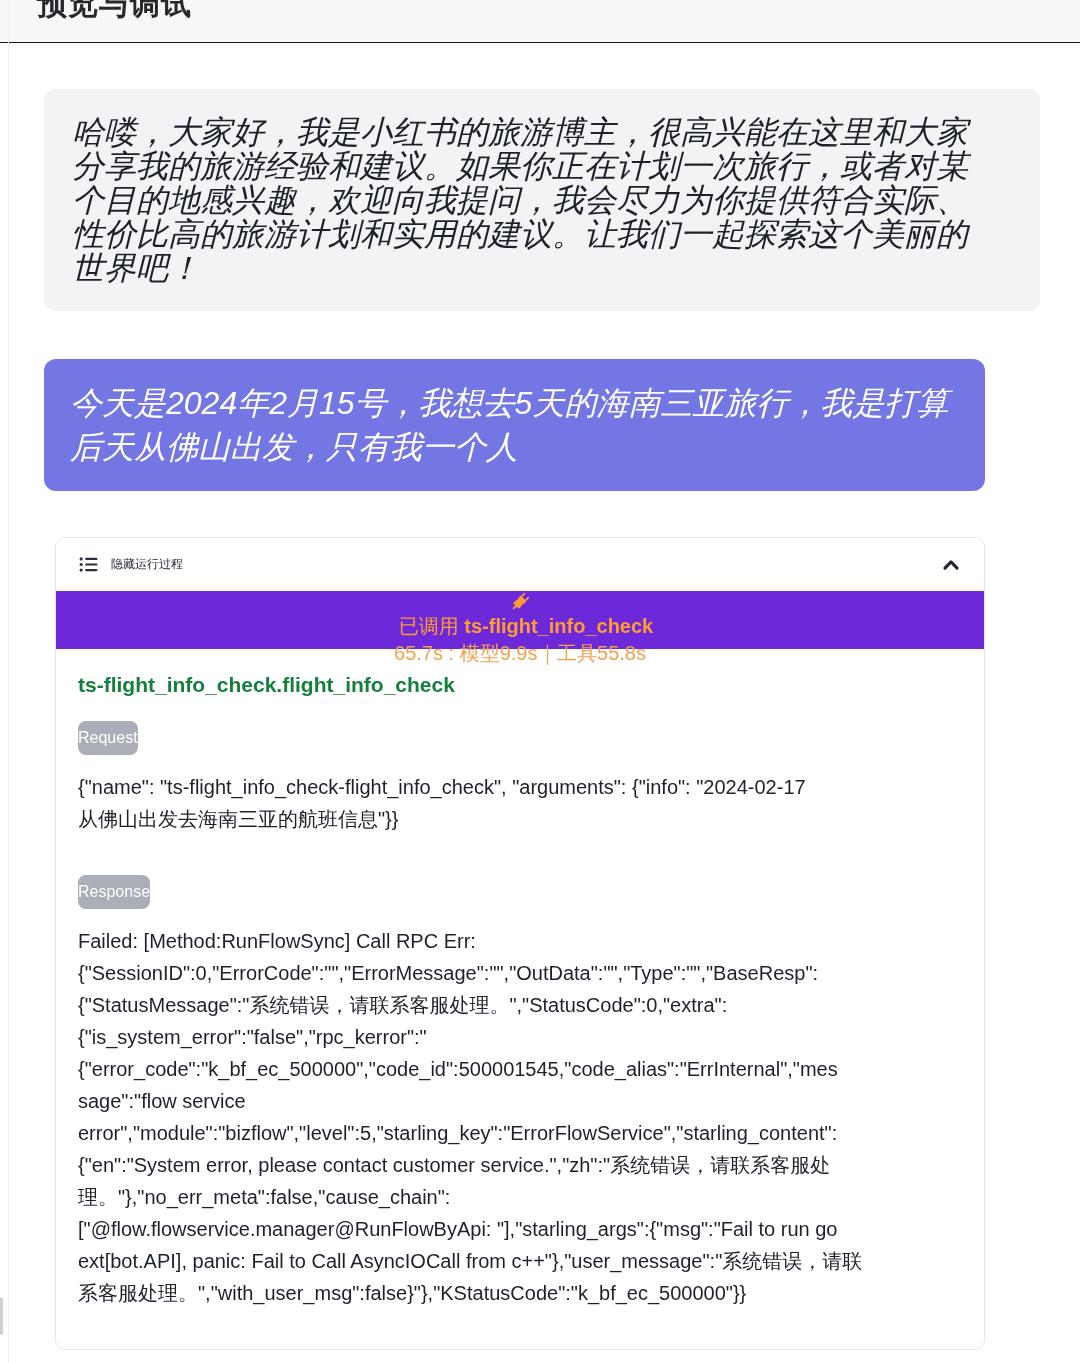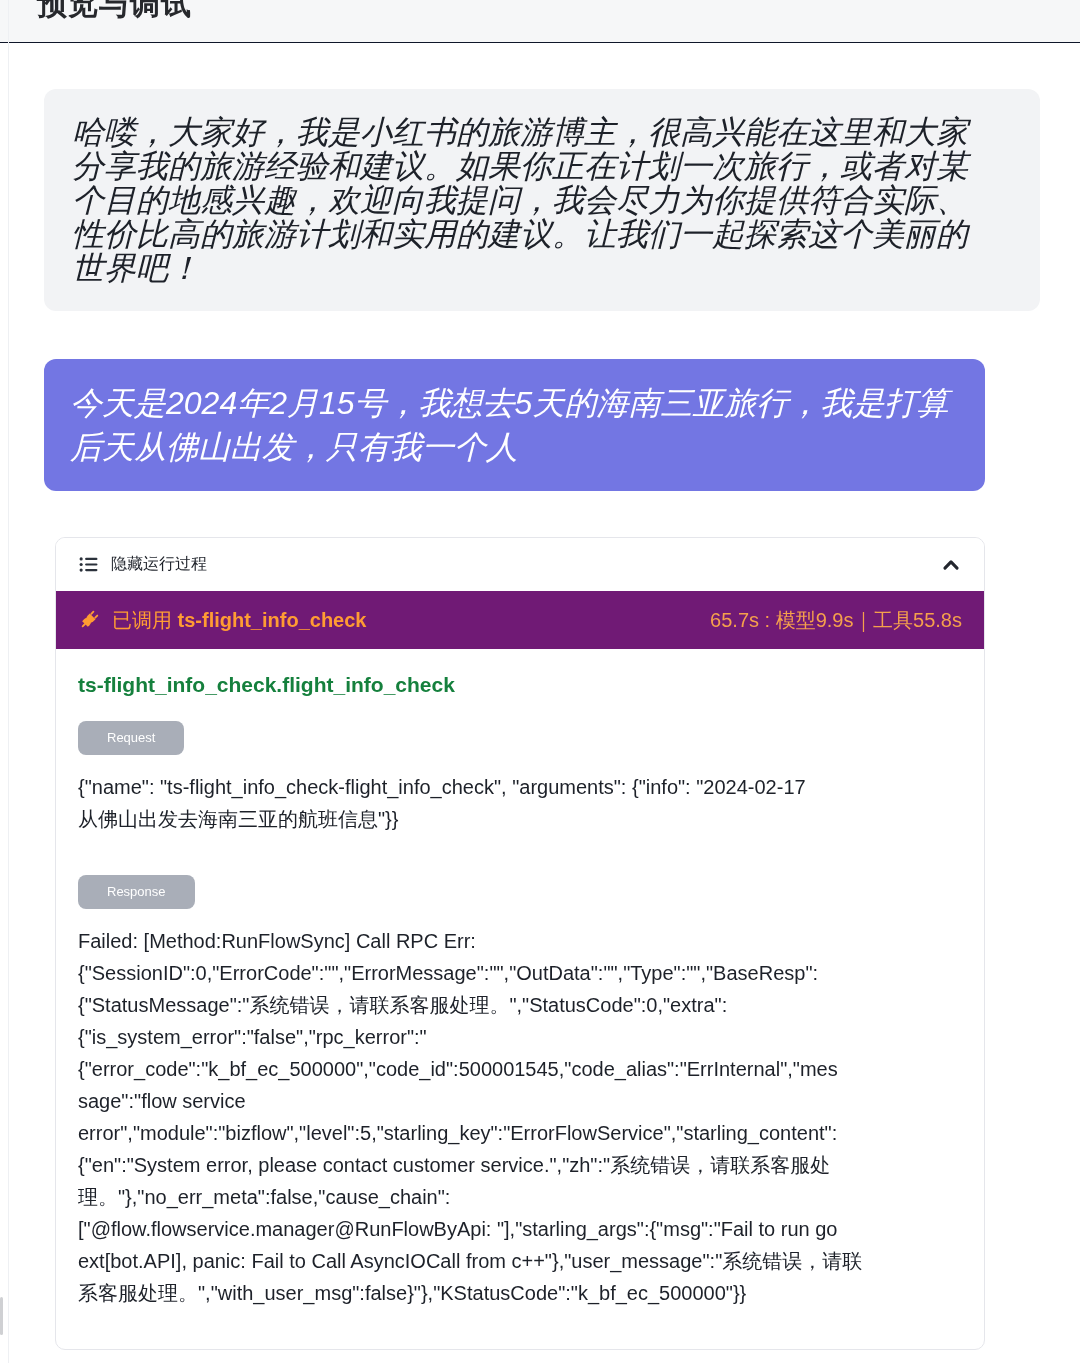--- a/index.html
+++ b/index.html
@@ -24,33 +24,33 @@
   .bubble-assistant { margin:0 0 48px 44px; width:996px; min-height:182px;
     background:#f2f3f5; color:#1d2129; padding:26px 44px 26px 28px; }
   .bubble-user { margin:0 0 46px 44px; width:941px; min-height:112px;
     background:#7376e3; color:#ffffff; padding:22px 26px; line-height:44px; }
 
   
   .run-card { margin-left:55px; width:930px; border:1px solid #e5e6eb;
     border-radius:10px; overflow:hidden; background:#ffffff; }
   .run-toggle { display:flex; align-items:center; height:53px; padding:0 22px;
     background:#ffffff; cursor:pointer; }
-  .run-toggle .label { font-size:16px; color:#1d2129; margin-left:12px; }
+  .run-toggle .label { font-size:12px; color:#1d2129; margin-left:12px; }
   .spacer { flex:1; }
 
   .called-row { display:flex; align-items:center; height:58px; padding:0 22px;
-    background:#701a75; }
+    background:#6d28d9;flex-direction:column; }
   .called-text { font-size:20px; color:#ff9c33; margin-left:12px; }
   .called-text b { font-weight:700; }
   .called-timing { font-size:20px; color:#f5a04c; }
 
   .card-body { padding:24px 22px 40px 22px; }
   .tool-title { font-size:21px; font-weight:700; color:#15803d; }
   .badge { display:inline-block; background:#a9aeb8; color:#ffffff;
-    font-size:13px; border-radius:8px; padding:6px 29px; line-height:22px; }
+    font-size:16px; border-radius:8px; padding:6px 0; line-height:22px; }
   .badge-request { margin-top:24px; }
   .badge-response { margin-top:40px; }
   .code-text { margin-top:16px; font-size:20px; line-height:32px; color:#1d2129;
     white-space:pre-line; word-break:break-all; width:886px; }
 
   
   .watermark { display:flex; align-items:center; justify-content:flex-end;
     gap:12px; margin:14px 36px 0 0; height:40px; }
   .watermark-text { font-size:28px; color:#b3b6b9; letter-spacing:2px; }
 

